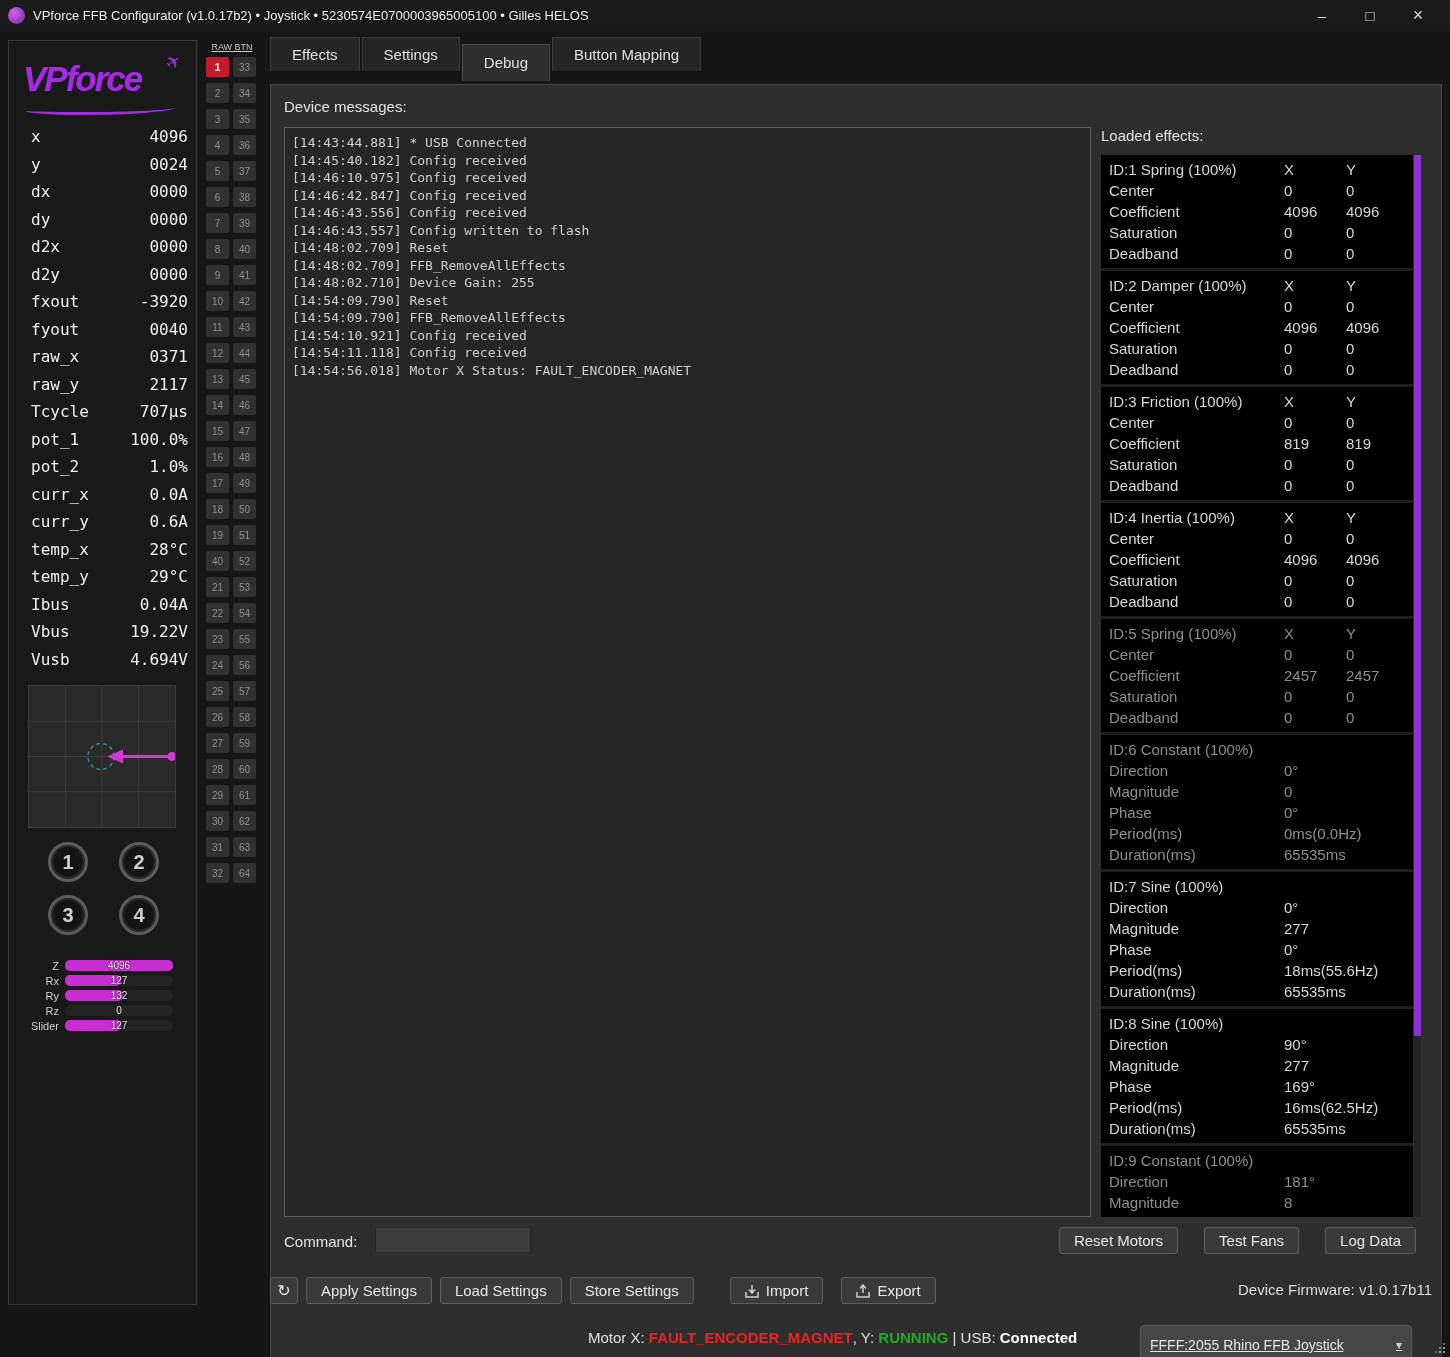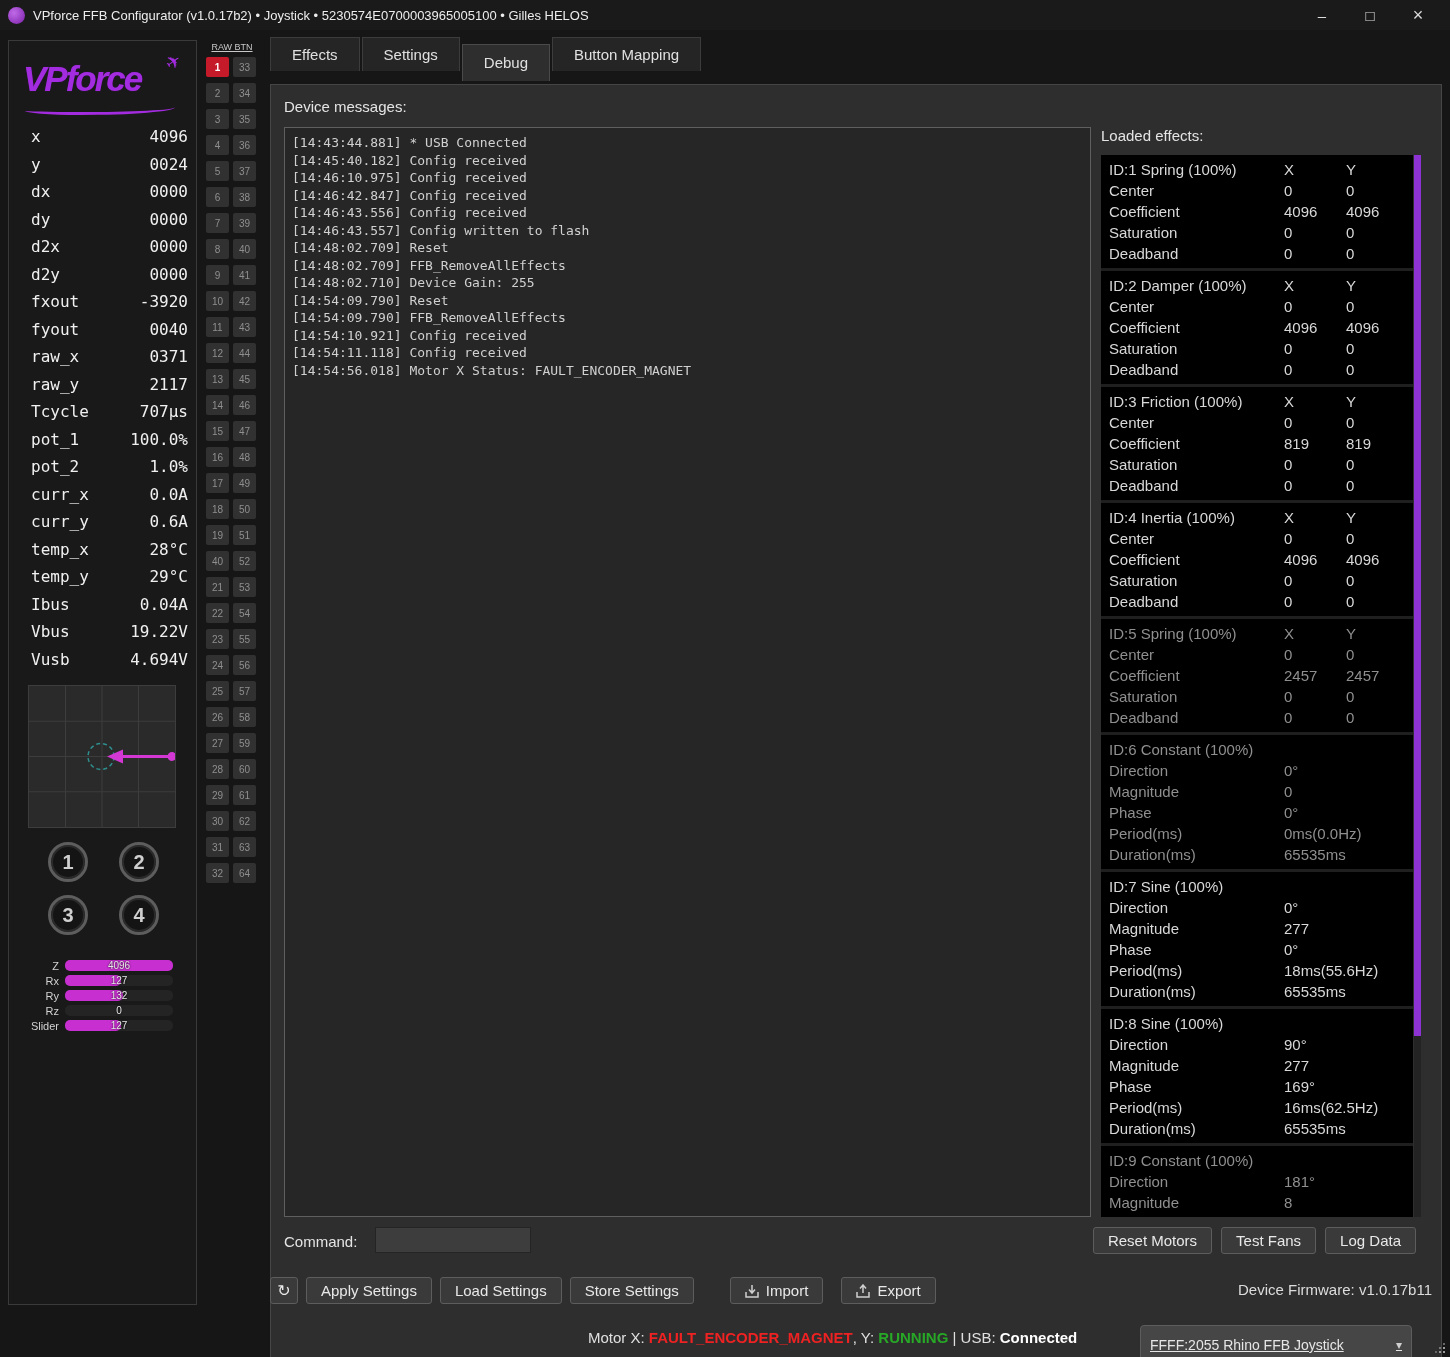--- a/index.html
+++ b/index.html
@@ -84,21 +84,21 @@
   .ecard { background:#000000; border-bottom:3px solid #1f1f1f;
     padding:4px 0 4px 8px; color:#d8d8d8; font-size:15px; }
   .ecard.dim { color:#8f8f8f; }
   .eline { display:flex; height:21px; line-height:21px; white-space:nowrap; }
   .en { width:175px; overflow:hidden; }
   .ex { width:62px; }
   .ey { flex:1; }
   .efx-scroll { position:absolute; left:1143px; top:70px; width:7px; height:1062px;
     background:#232323; }
   .efx-thumb { width:7px; height:83%; background:#8d33d4; }
-  .panel-btns { position:absolute; right:25px; top:1142px; display:flex; gap:9px; }
+  .panel-btns { position:absolute; right:25px; top:1142px; display:flex; gap:26px; }
   
   .btn { height:27px; padding:0 14px; background:#3a3a3a; border:1px solid #5d5d5d;
     border-radius:3px; color:#e8e8e8; font-size:15px;
     display:flex; align-items:center; justify-content:center; gap:7px; cursor:default; }
   
   .toolbar { position:absolute; left:270px; top:1277px; width:1172px; height:27px;
     display:flex; gap:8px; }
   .refresh { width:28px; padding:0; font-size:16px; }
   .gap36 { margin-left:28px; }
   .gap18 { margin-left:10px; }

